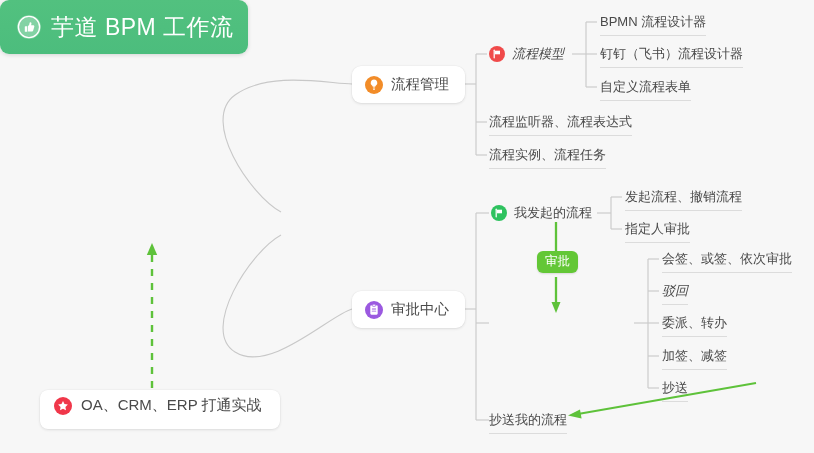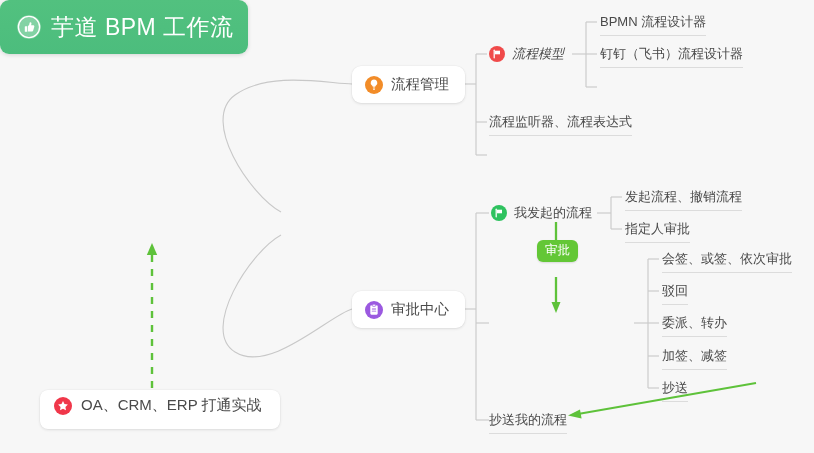--- a/index.html
+++ b/index.html
@@ -89,21 +89,21 @@
     left: 40px; top: 390px;
     height: 39px;
     padding: 0 18px 8px 14px;
     border-radius: 8px;
   }
   #bottom-node .label { font-size: 15px; margin-left: 9px; color: #4a4a4a; }
 
   
   #approve-tag {
     position: absolute;
-    left: 537px; top: 240px;
+    left: 537px; top: 251px;
     background: #63c736;
     color: #fff;
     font-size: 12.5px;
     border-radius: 6px;
     padding: 4px 8px;
     line-height: 1.1;
     box-shadow: 0 1px 2px rgba(0,0,0,0.12);
   }
 
   
@@ -212,22 +212,24 @@
         <circle cx="8" cy="8" r="8" fill="#f04a4a"></circle>
         <path d="M5.2 4.2 v7.6" stroke="#ffffff" stroke-width="1.25" stroke-linecap="round"></path>
         <path d="M5.9 4.7 h5.1 v3.6 H5.9 z" fill="#ffffff"></path>
       </svg>
     </span>
     <span class="label">流程模型</span>
   </div>
 
   <div class="leaf" style="left:600px; top:13px;">BPMN 流程设计器</div>
   <div class="leaf" style="left:600px; top:45px;">钉钉（飞书）流程设计器</div>
+  <div class="leaf" style="left:600px; top:78px;">自定义流程表单</div>
 
   <div class="leaf" style="left:489px; top:113px;">流程监听器、流程表达式</div>
+  <div class="leaf" style="left:489px; top:146px;">流程实例、流程任务</div>
 
   <div class="card branch" style="left:352px; top:291px;">
     <span class="ico ico-18">
       <svg width="18" height="18" viewBox="0 0 18 18">
         <circle cx="9" cy="9" r="9" fill="#9b59e0"></circle>
         <rect x="5.3" y="4.3" width="7.4" height="9.4" rx="1.1" fill="#ffffff"></rect>
         <rect x="7.2" y="3.2" width="3.6" height="2.1" rx="0.9" fill="#ffffff" stroke="#9b59e0" stroke-width="0.8"></rect>
         <rect x="6.8" y="7.6" width="4.4" height="0.85" rx="0.4" fill="#9b59e0"></rect>
         <rect x="6.8" y="9.7" width="4.4" height="0.85" rx="0.4" fill="#9b59e0"></rect>
       </svg>
@@ -244,21 +246,21 @@
       </svg>
     </span>
     <span class="label">我发起的流程</span>
   </div>
 
   <div class="leaf" style="left:625px; top:188px;">发起流程、撤销流程</div>
   <div class="leaf" style="left:625px; top:220px;">指定人审批</div>
 
 
   <div class="leaf" style="left:662px; top:250px;">会签、或签、依次审批</div>
-  <div class="leaf" style="left:662px; top:282px;">驳回</div>
+  <div class="leaf" style="left:662px; top:282px;font-style:italic;">驳回</div>
   <div class="leaf" style="left:662px; top:314px;">委派、转办</div>
   <div class="leaf" style="left:662px; top:347px;">加签、减签</div>
   <div class="leaf" style="left:662px; top:379px;">抄送</div>
 
   <div class="leaf" style="left:489px; top:411px;">抄送我的流程</div>
 
   <div id="approve-tag">审批</div>
 
   <div class="card" id="bottom-node">
     <span class="ico ico-18">

